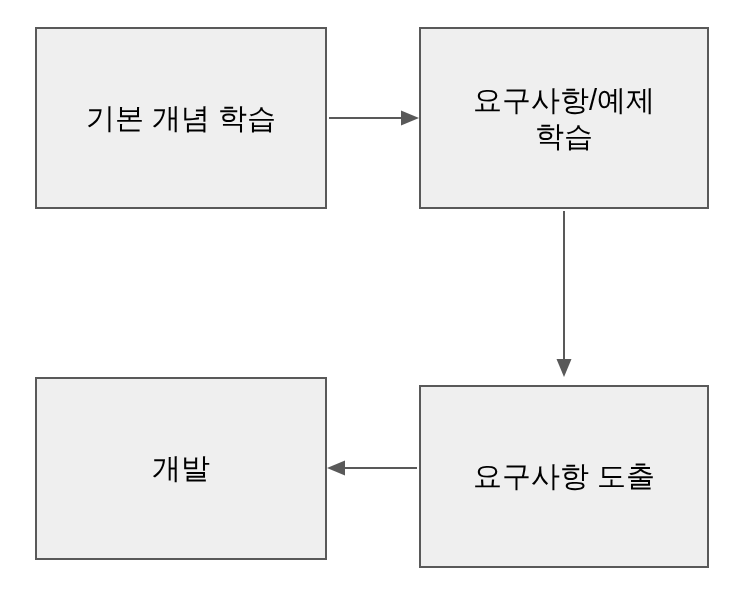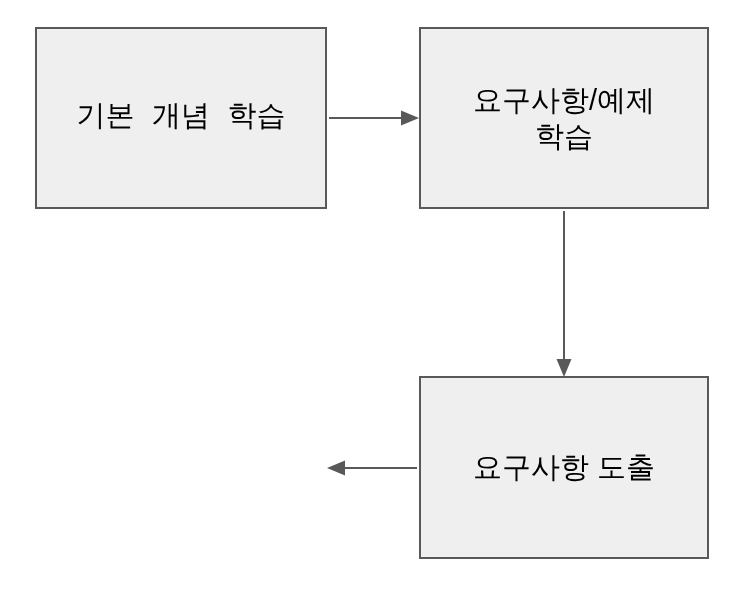--- a/index.html
+++ b/index.html
@@ -29,24 +29,24 @@
     align-items:center;
     justify-content:center;
     text-align:center;
   }
   .node .label{
     font-size:29px;
     line-height:1.25;
     color:var(--text);
     white-space:pre-line;
   }
-  #node-basic      {left:35px;  top:27px;  width:292px; height:182px;font-family:Liberation Mono, monospace;}
+  #node-basic      {left:35px;  top:27px;  width:292px; height:182px;}
   #node-tutorial   {left:419px; top:27px;  width:290px; height:182px;}
   #node-development{left:35px;  top:377px; width:292px; height:183px;}
-  #node-requirements{left:419px;top:376px; width:290px; height:183px;}
+  #node-requirements{left:419px;top:385px; width:290px; height:183px;}
   svg.arrows{
     position:absolute;
     left:0;top:0;
     width:742px;height:590px;
     pointer-events:none;
   }
   svg.arrows line{stroke:var(--arrow);stroke-width:2;}
   svg.arrows polygon{fill:var(--arrow);}
 </style>
 </head>
@@ -60,20 +60,23 @@
 
   <div class="node" id="node-tutorial">
     <span class="label">요구사항/예제
 학습</span>
   </div>
 
   <div class="node" id="node-requirements">
     <span class="label">요구사항 도출</span>
   </div>
 
+  <div class="node" id="node-development">
+    <span class="label">개발</span>
+  </div>
 
   <svg class="arrows" viewBox="0 0 742 590" xmlns="http://www.w3.org/2000/svg">
 
     <g>
       <line x1="329" y1="118" x2="402" y2="118"></line>
       <polygon points="419,118 401,110.5 401,125.5"></polygon>
     </g>
 
     <g>
       <line x1="564" y1="211" x2="564" y2="360"></line>

